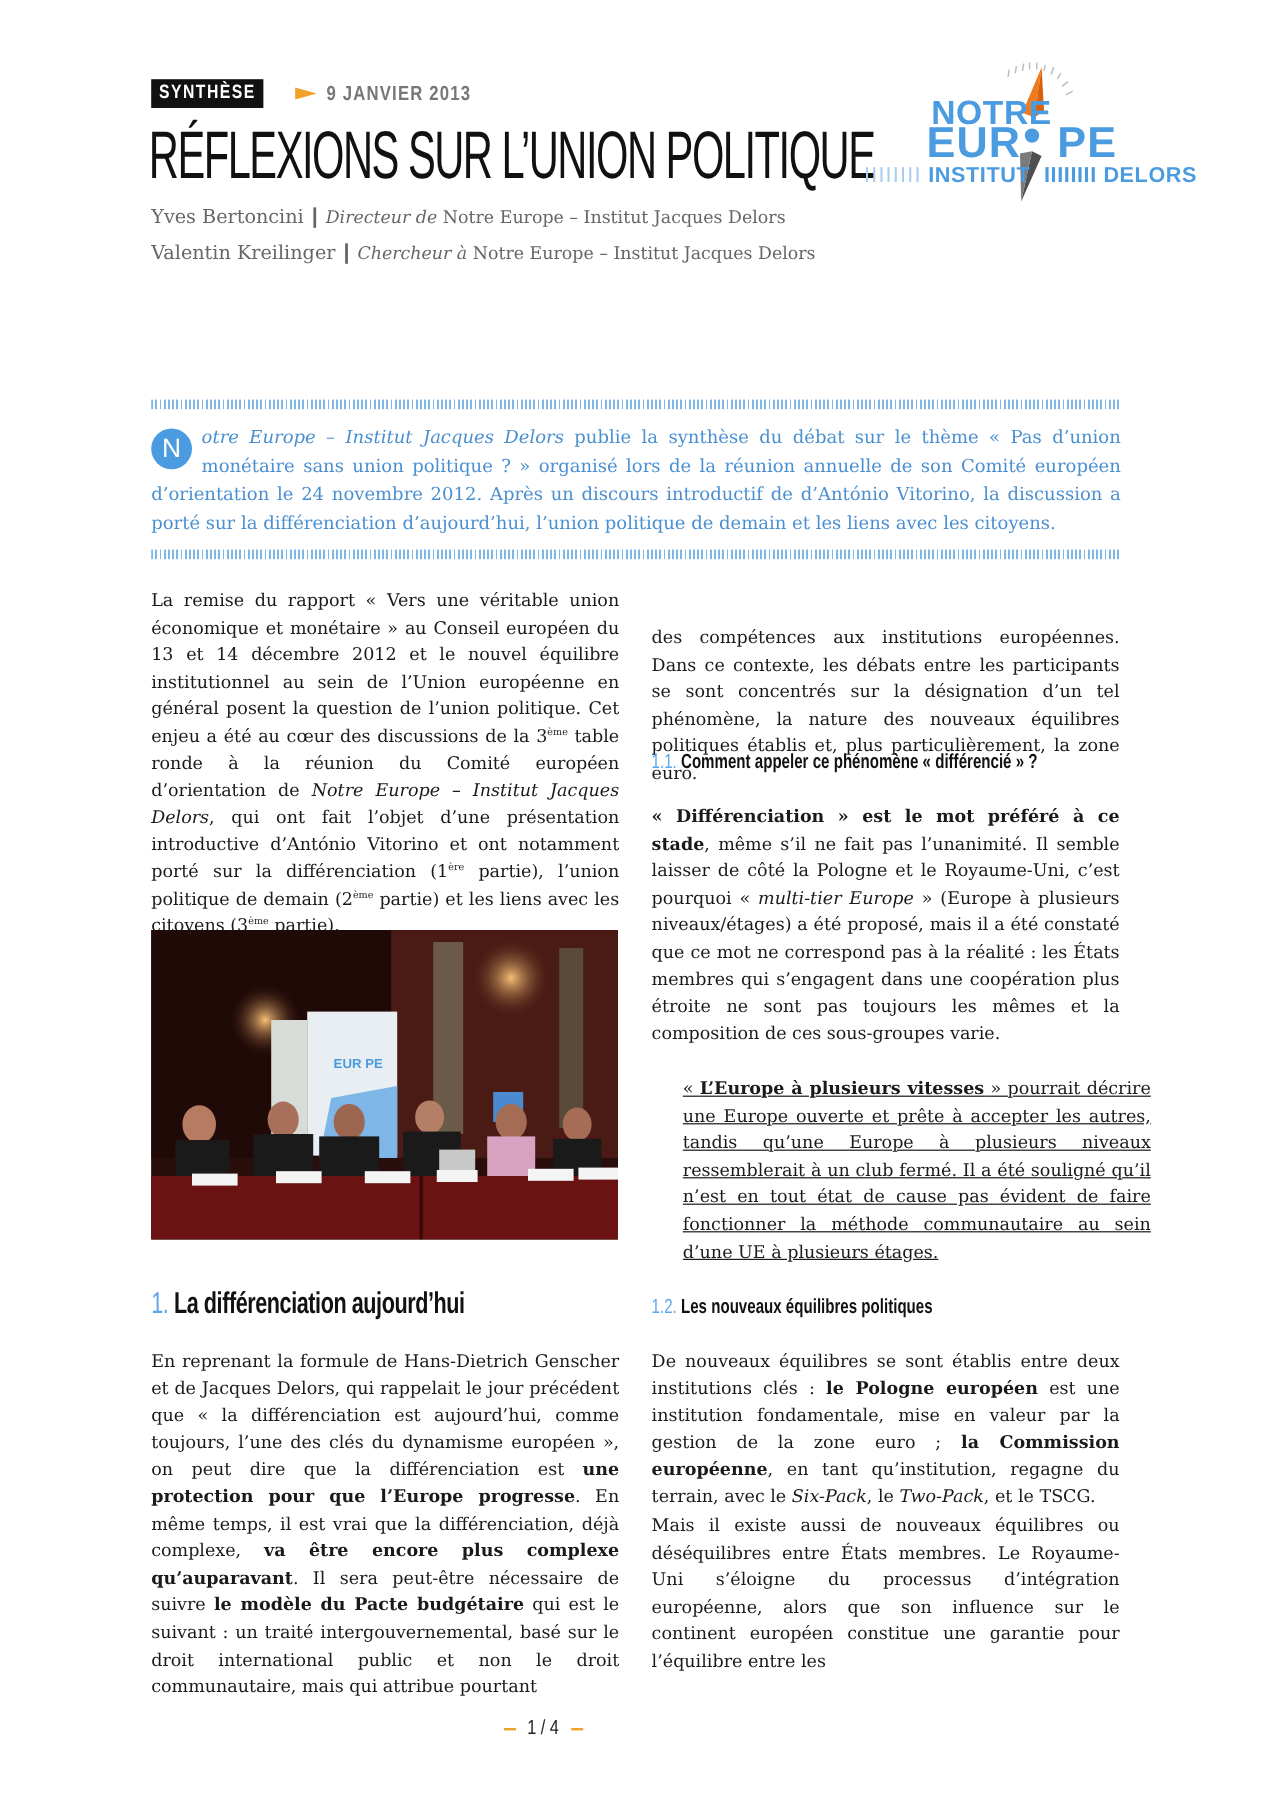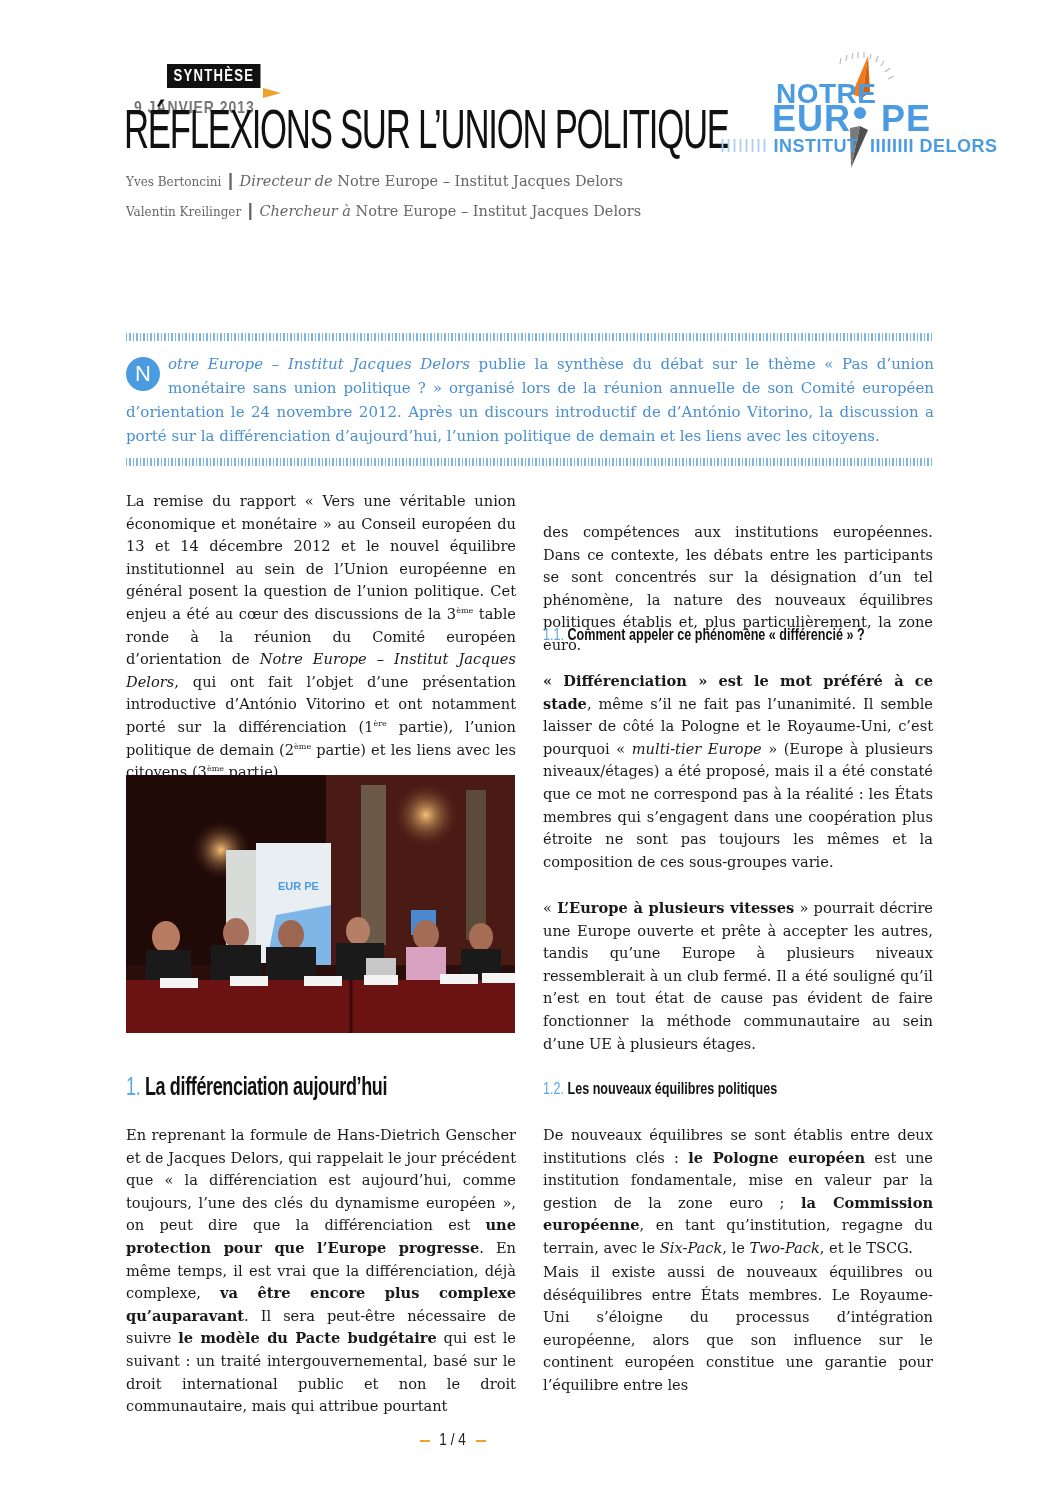--- a/index.html
+++ b/index.html
@@ -1,26 +1,26 @@
 <!DOCTYPE html>
 <html><head>
 <meta charset="utf-8">
 <style>
   html, body { margin: 0; padding: 0; background: #ffffff; }
   body { width: 1058px; height: 1497px; position: relative; overflow: hidden; font-family: "DejaVu Serif", serif; color: #1a1a1a; }
 
-  .header-tag { position: absolute; left: 126px; top: 64px; height: 27px; display: flex; align-items: flex-end; flex-direction: column; }
+  .header-tag { position: absolute; left: 126px; top: 64px; height: 27px; display: flex; align-items: center; }
   .tag-box { background: #111; color: #fff; font-family: "Liberation Sans", sans-serif; font-weight: bold; font-size: 16px; letter-spacing: 1.5px; padding: 3px 8px; transform: scaleX(0.82); transform-origin: left center; }
   .tag-arrow { margin-left: 6px; width: 0; height: 0; border-top: 5px solid transparent; border-bottom: 5px solid transparent; border-left: 18px solid #f0a12b; }
   .tag-date { margin-left: 8px; font-family: "Liberation Sans", sans-serif; font-weight: bold; font-size: 17px; color: #777; letter-spacing: 1.2px; transform: scaleX(0.82); transform-origin: left center; white-space: nowrap; }
 
   .title { position: absolute; left: 124px; top: 98px; font-family: "Liberation Sans", sans-serif; font-size: 56px; line-height: 62px; color: #111; letter-spacing: -2px; transform: scaleX(0.62); transform-origin: left top; white-space: nowrap; }
 
   .author { position: absolute; left: 126px; font-family: "DejaVu Serif", serif; font-size: 14.5px; color: #666; white-space: nowrap; }
-  .author .name { font-size: 12px; }
+  .author .name { font-size: 16px; }
   .author .sep { font-family: "Liberation Sans", sans-serif; font-size: 18px; font-weight: bold; margin: 0 2px; }
   .author em { }
   .author1 { top: 170px; }
   .author2 { top: 200px; }
 
   .logo { position: absolute; left: 720px; top: 48px; width: 280px; height: 120px; }
   .logo .notre { position: absolute; left: 56px; top: 30px; font-family: "Liberation Sans", sans-serif; font-weight: bold; font-size: 28px; color: #4b9be0; letter-spacing: 0.5px; }
   .logo .europe { position: absolute; left: 52px; top: 50px; font-family: "Liberation Sans", sans-serif; font-weight: bold; font-size: 36px; color: #4b9be0; letter-spacing: 1px; }
   .logo .institut { position: absolute; left: 0; top: 88px; font-family: "Liberation Sans", sans-serif; font-weight: bold; font-size: 18px; color: #4b9be0; letter-spacing: 0.5px; white-space: nowrap; }
   .logo .bars { color: #a9cdf0; letter-spacing: 1px; font-weight: normal; }
@@ -46,21 +46,21 @@
   .photo { position: absolute; left: 126px; top: 775px; width: 389px; height: 258px; overflow: hidden; background: #3a1410; }
 
   .h1 { position: absolute; left: 126px; top: 1072px; font-family: "Liberation Sans", sans-serif; font-weight: bold; font-size: 25px; color: #111; transform: scaleX(0.72); transform-origin: left top; white-space: nowrap; letter-spacing: -0.5px; }
   .h1 .num, .h2 .num { color: #5ba7ea; font-weight: normal; }
   .h2 { position: absolute; left: 543px; font-family: "Liberation Sans", sans-serif; font-weight: bold; font-size: 17px; color: #111; transform: scaleX(0.74); transform-origin: left top; white-space: nowrap; }
   .h2-1 { top: 625px; }
   .h2-2 { top: 1079px; }
 
   .left-p2 { left: 126px; top: 1124px; }
   .right-p1 { left: 543px; top: 670px; }
-  .right-p2 { left: 543px; top: 897px; }
+  .right-p2 { left: 569px; top: 897px; text-decoration: underline; }
   .right-p3 { left: 543px; top: 1124px; }
   .right-p4 { left: 543px; top: 1261px; }
 
   .pager { position: absolute; left: 0; width: 906px; top: 1430px; text-align: center; font-family: "Liberation Sans", sans-serif; font-size: 17px; color: #222; }
   .pager .dash { display: inline-block; width: 10px; height: 2px; background: #f0a12b; vertical-align: middle; margin: 0 6px; }
   .pager .txt { display: inline-block; transform: scaleX(0.8); }
 </style>
 </head>
 <body>
 

